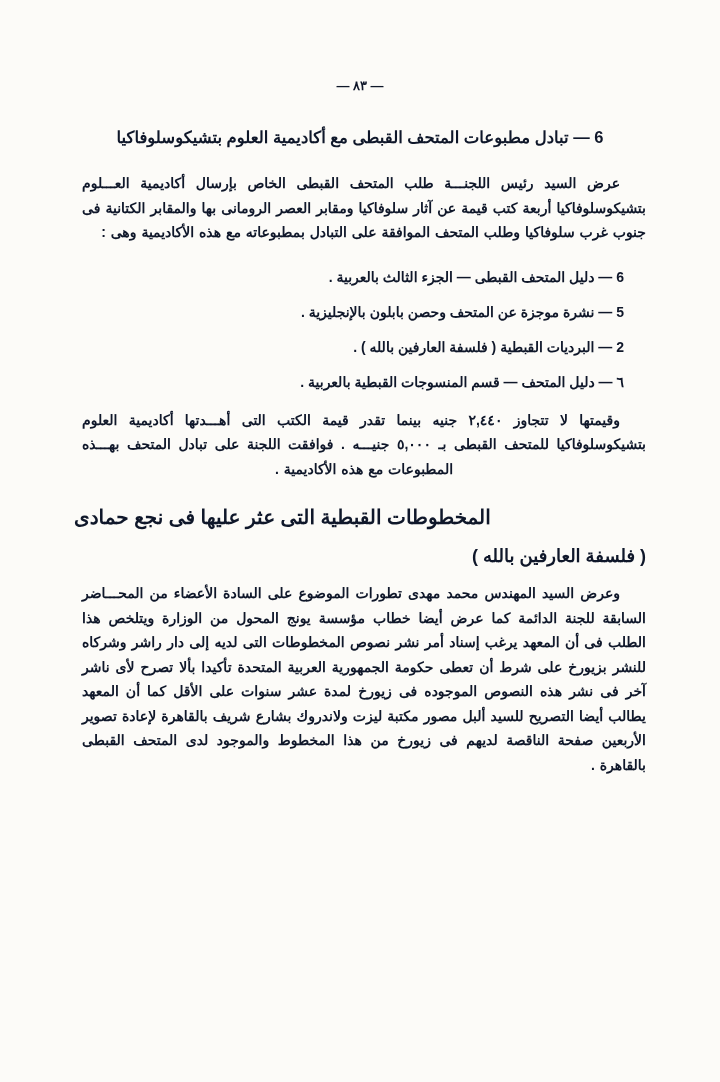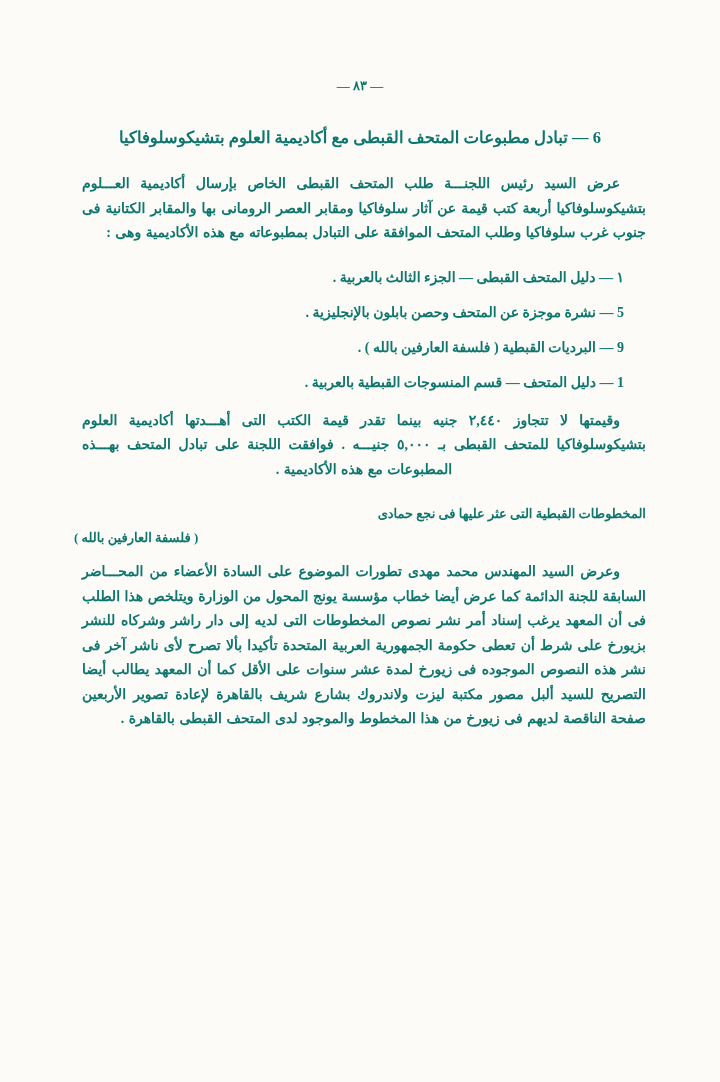--- a/index.html
+++ b/index.html
@@ -12,22 +12,22 @@
     height: 1082px;
     overflow: hidden;
   }
   .page {
     box-sizing: border-box;
     width: 720px;
     height: 1082px;
     background: #fcfbf8;
     direction: rtl;
     padding: 78px 74px 0 74px;
-    font-family: Liberation Serif, serif;
-    color: #0f766e;
+    font-family: Liberation Sans, sans-serif;
+    color: #0f172a;
     font-weight: 700;
   }
   .page-number {
     text-align: center;
     font-size: 13px;
     font-weight: 700;
     letter-spacing: 2px;
     margin: 0;
   }
   .heading1 {
@@ -52,48 +52,48 @@
     margin: 20px 0 0 0;
     padding: 0 22px 0 0;
   }
   .list-item {
     font-size: 14px;
     line-height: 24px;
     margin: 0 0 11px 0;
     text-align: right;
   }
   .heading2 {
-    margin: 24px 0 8px 0;
-    font-size: 13px;
-    text-align: right;
+    margin: 24px 0 16px 0;
+    font-size: 20px;
+    text-align: left;
     font-weight: 700;
   }
   .subtitle {
     margin: 2px 0 0 0;
-    font-size: 13px;
-    text-align: left;
+    font-size: 18px;
+    text-align: right;
     font-weight: 700;
   }
 </style>
 </head>
 <body>
 
 <div class="page">
 
   <div class="page-number">— ٨٣ —</div>
 
   <div class="heading1">6 — تبادل مطبوعات المتحف القبطى مع أكاديمية العلوم بتشيكوسلوفاكيا</div>
 
   <p class="para">عرض السيد رئيس اللجنـــة طلب المتحف القبطى الخاص بإرسال أكاديمية العـــلوم بتشيكوسلوفاكيا أربعة كتب قيمة عن آثار سلوفاكيا ومقابر العصر الرومانى بها والمقابر الكتانية فى جنوب غرب سلوفاكيا وطلب المتحف الموافقة على التبادل بمطبوعاته مع هذه الأكاديمية وهى :</p>
 
   <div class="list">
-    <div class="list-item">١ — دليل المتحف القبطى — الجزء الثالث بالعربية .</div>
+    <div class="list-item">6 — دليل المتحف القبطى — الجزء الثالث بالعربية .</div>
     <div class="list-item">5 — نشرة موجزة عن المتحف وحصن بابلون بالإنجليزية .</div>
-    <div class="list-item">9 — البرديات القبطية ( فلسفة العارفين بالله ) .</div>
-    <div class="list-item">1 — دليل المتحف — قسم المنسوجات القبطية بالعربية .</div>
+    <div class="list-item">2 — البرديات القبطية ( فلسفة العارفين بالله ) .</div>
+    <div class="list-item">٦ — دليل المتحف — قسم المنسوجات القبطية بالعربية .</div>
   </div>
 
   <p class="para tight last-center">وقيمتها لا تتجاوز ٢,٤٤٠ جنيه بينما تقدر قيمة الكتب التى أهـــدتها أكاديمية العلوم بتشيكوسلوفاكيا للمتحف القبطى بـ ٥,٠٠٠ جنيـــه .  فوافقت اللجنة على تبادل المتحف بهـــذه المطبوعات مع هذه الأكاديمية .</p>
 
   <div class="heading2">المخطوطات القبطية التى عثر عليها فى نجع حمادى</div>
 
   <div class="subtitle">( فلسفة العارفين بالله )</div>
 
 
   <p class="para tight">وعرض السيد المهندس محمد مهدى تطورات الموضوع على السادة الأعضاء من المحـــاضر السابقة للجنة الدائمة كما عرض أيضا خطاب مؤسسة يونج المحول من الوزارة ويتلخص هذا الطلب فى أن المعهد يرغب إسناد أمر نشر نصوص المخطوطات التى لديه إلى دار راشر وشركاه للنشر بزيورخ على شرط أن تعطى حكومة الجمهورية العربية المتحدة تأكيدا بألا تصرح لأى ناشر آخر فى نشر هذه النصوص الموجوده فى زيورخ لمدة عشر سنوات على الأقل كما أن المعهد يطالب أيضا التصريح للسيد ألبل مصور مكتبة ليزت ولاندروك بشارع شريف بالقاهرة لإعادة تصوير الأربعين صفحة الناقصة لديهم فى زيورخ من هذا المخطوط والموجود لدى المتحف القبطى بالقاهرة .</p>

